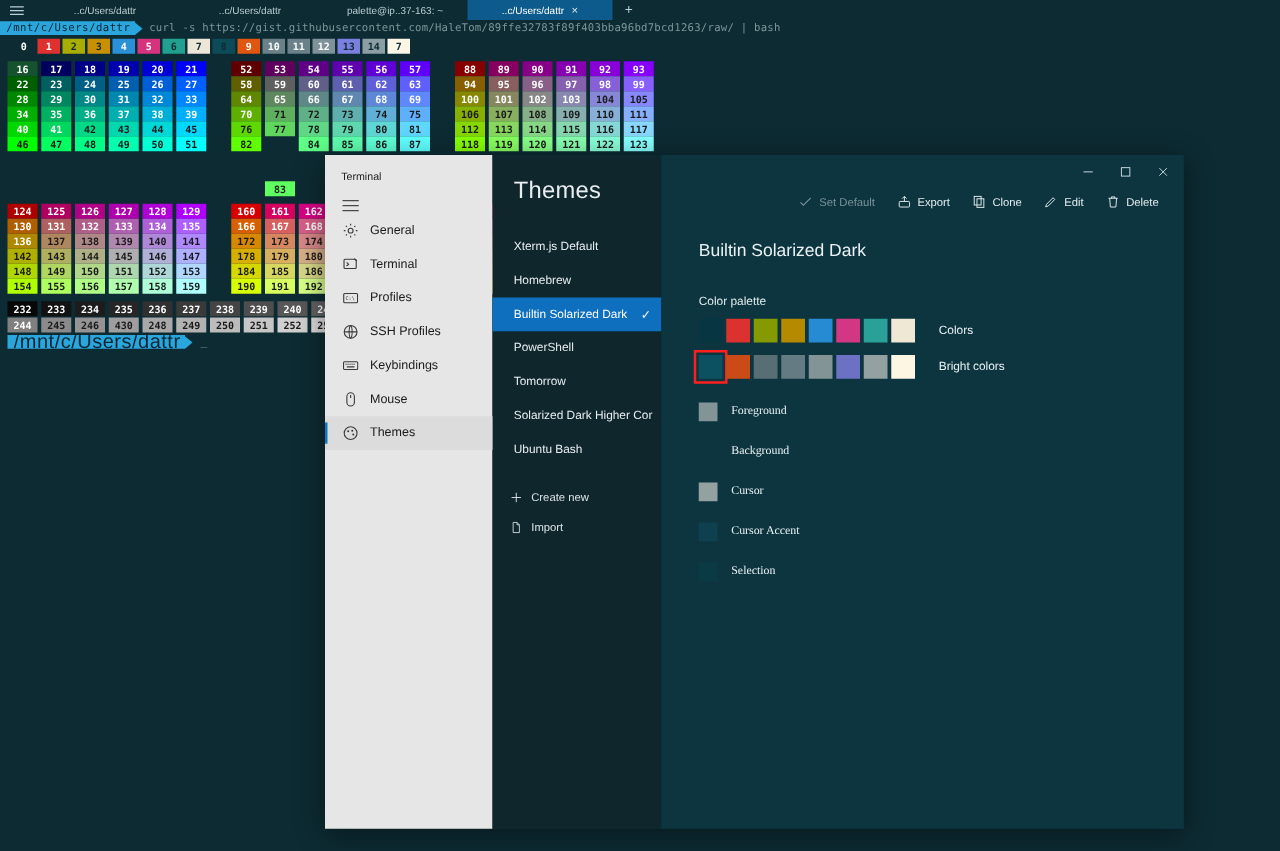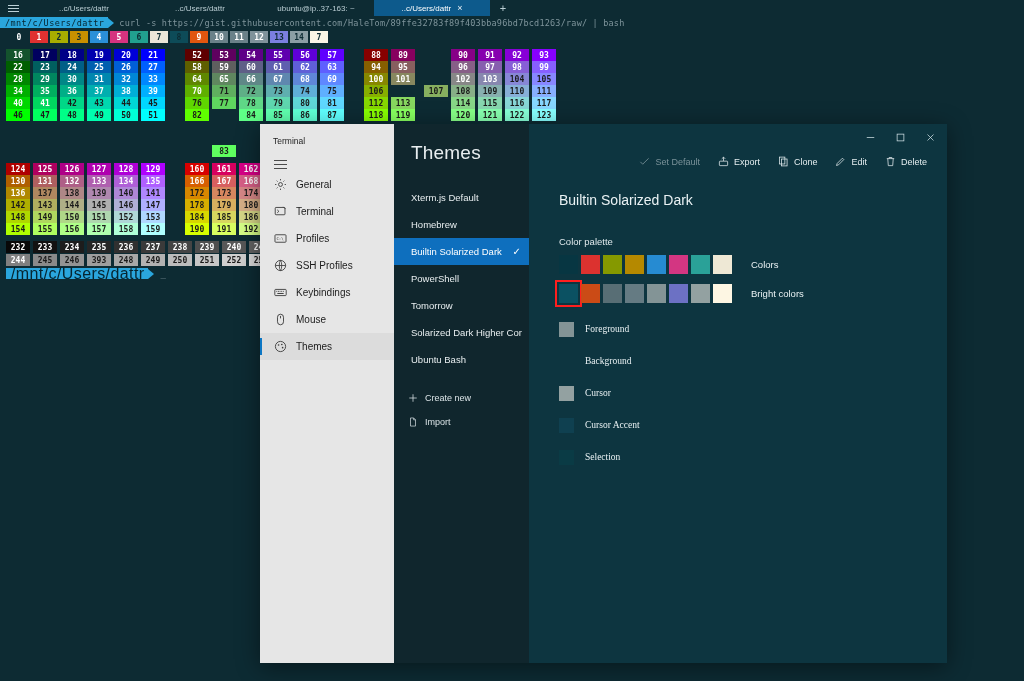--- a/index.html
+++ b/index.html
@@ -144,21 +144,21 @@
     <div class="tb-hamb">
         <span></span>
       </div>
     <div class="tb-tab">
         <span>..c/Users/dattr</span>
       </div>
     <div class="tb-tab">
         <span>..c/Users/dattr</span>
       </div>
     <div class="tb-tab">
-        <span>ubuntu@ip..37-163: ~</span>
+        <span>palette@ip..37-163: ~</span>
       </div>
     <div class="tb-tab active">
       <span>..c/Users/dattr</span>
       <span class="tb-x">×</span>
     </div>
     <div class="tb-plus">+</div>
   </div>
 
   <div class="prompt-row">
     <div class="seg">/mnt/c/Users/dattr</div>
@@ -290,21 +290,21 @@
           <div class="cube-cell" style="background: rgb(135, 95, 0); color: rgb(255, 255, 255);">94</div>
           <div class="cube-cell" style="background: rgb(135, 135, 0); color: rgb(255, 255, 255);">100</div>
           <div class="cube-cell" style="background: rgb(135, 175, 0); color: rgb(26, 26, 26);">106</div>
           <div class="cube-cell" style="background: rgb(135, 215, 0); color: rgb(26, 26, 26);">112</div>
           <div class="cube-cell" style="background: rgb(135, 255, 0); color: rgb(26, 26, 26);">118</div>
         </div>
         <div class="cube-col">
           <div class="cube-cell" style="background: rgb(135, 0, 95); color: rgb(255, 255, 255);">89</div>
           <div class="cube-cell" style="background: rgb(135, 95, 95); color: rgb(255, 255, 255);">95</div>
           <div class="cube-cell" style="background: rgb(135, 135, 95); color: rgb(255, 255, 255);">101</div>
-          <div class="cube-cell" style="background: rgb(135, 175, 95); color: rgb(26, 26, 26); margin-left: 33px;">107</div>
+          <div class="cube-cell" style="background: rgb(135, 175, 95); color: rgb(26, 26, 26);">107</div>
           <div class="cube-cell" style="background: rgb(135, 215, 95); color: rgb(26, 26, 26);">113</div>
           <div class="cube-cell" style="background: rgb(135, 255, 95); color: rgb(26, 26, 26);">119</div>
         </div>
         <div class="cube-col">
           <div class="cube-cell" style="background: rgb(135, 0, 135); color: rgb(255, 255, 255);">90</div>
           <div class="cube-cell" style="background: rgb(135, 95, 135); color: rgb(255, 255, 255);">96</div>
           <div class="cube-cell" style="background: rgb(135, 135, 135); color: rgb(255, 255, 255);">102</div>
           <div class="cube-cell" style="background: rgb(135, 175, 135); color: rgb(26, 26, 26);">108</div>
           <div class="cube-cell" style="background: rgb(135, 215, 135); color: rgb(26, 26, 26);">114</div>
           <div class="cube-cell" style="background: rgb(135, 255, 135); color: rgb(26, 26, 26);">120</div>
@@ -495,21 +495,21 @@
         <div class="gray-cell" style="background: rgb(78, 78, 78); color: rgb(255, 255, 255);">239</div>
         <div class="gray-cell" style="background: rgb(88, 88, 88); color: rgb(255, 255, 255);">240</div>
         <div class="gray-cell" style="background: rgb(98, 98, 98); color: rgb(255, 255, 255);">241</div>
         <div class="gray-cell" style="background: rgb(108, 108, 108); color: rgb(255, 255, 255);">242</div>
         <div class="gray-cell" style="background: rgb(118, 118, 118); color: rgb(255, 255, 255);">243</div>
       </div>
     <div class="gray-row" id="gray2" style="margin-top:1px">
         <div class="gray-cell" style="background: rgb(128, 128, 128); color: rgb(255, 255, 255);">244</div>
         <div class="gray-cell" style="background: rgb(138, 138, 138); color: rgb(26, 26, 26);">245</div>
         <div class="gray-cell" style="background: rgb(148, 148, 148); color: rgb(26, 26, 26);">246</div>
-        <div class="gray-cell" style="background: rgb(158, 158, 158); color: rgb(26, 26, 26);">393</div>
+        <div class="gray-cell" style="background: rgb(158, 158, 158); color: rgb(26, 26, 26);">430</div>
         <div class="gray-cell" style="background: rgb(168, 168, 168); color: rgb(26, 26, 26);">248</div>
         <div class="gray-cell" style="background: rgb(178, 178, 178); color: rgb(26, 26, 26);">249</div>
         <div class="gray-cell" style="background: rgb(188, 188, 188); color: rgb(26, 26, 26);">250</div>
         <div class="gray-cell" style="background: rgb(198, 198, 198); color: rgb(26, 26, 26);">251</div>
         <div class="gray-cell" style="background: rgb(208, 208, 208); color: rgb(26, 26, 26);">252</div>
         <div class="gray-cell" style="background: rgb(218, 218, 218); color: rgb(26, 26, 26);">253</div>
         <div class="gray-cell" style="background: rgb(228, 228, 228); color: rgb(26, 26, 26);">254</div>
         <div class="gray-cell" style="background: rgb(238, 238, 238); color: rgb(26, 26, 26);">255</div>
       </div>
     <div class="bottom-prompt">

